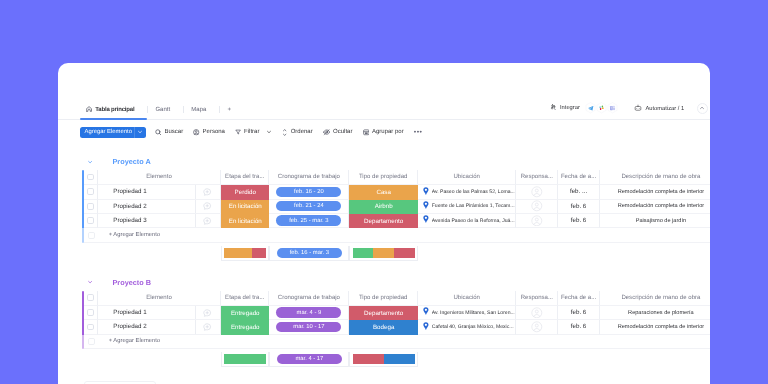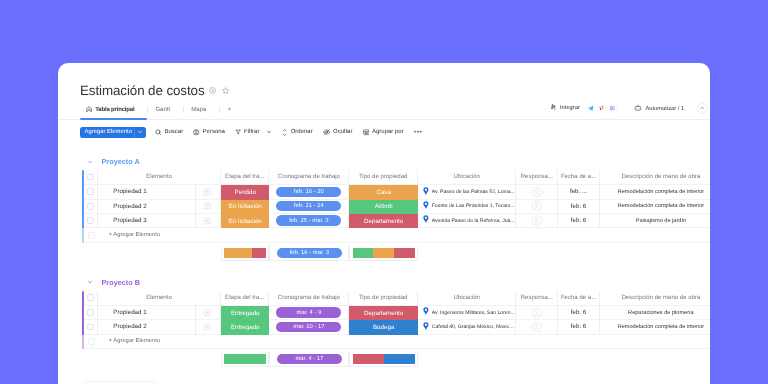--- a/index.html
+++ b/index.html
@@ -41,21 +41,21 @@
      font-size:5.9px;padding:0 0 0 4.2px;gap:0;white-space:nowrap;}
   .btn-primary .sep{width:0.7px;height:11.4px;background:rgba(255,255,255,.16);margin-left:auto;}
   .tb-item{display:flex;align-items:center;gap:2.9px;font-size:6.0px;color:#323338;margin-left:10.1px;white-space:nowrap;}
   .tb-ico{display:flex;align-items:center;color:#323338;}
 
   
   .board{position:absolute;left:0;top:97.1px;right:0;bottom:0;}
   .group{margin-bottom:0;}
   .group+.group{margin-top:19.9px;}
   .group{position:relative;}
-  .group-title{display:flex;align-items:center;gap:8px;font-size:7.3px;font-weight:bold;
+  .group-title{display:flex;align-items:center;gap:19px;font-size:7.3px;font-weight:bold;
                color:#579bfc;padding-left:29.3px;height:10px;position:relative;top:-3.5px;}
   .gt-chev{display:flex;align-items:center;}
   .tbl{position:relative;margin-left:24px;width:641px;}
   .row{display:flex;height:14.45px;align-items:stretch;box-sizing:border-box;position:relative;}
   .row.hdr{height:15px;}
   .gbar{position:absolute;left:0;top:0;width:2.4px;z-index:2;}
   .cell{box-sizing:border-box;border-right:1px solid #edeff4;border-bottom:1px solid #f1f2f6;
         display:flex;align-items:center;justify-content:center;font-size:5.6px;color:#323338;
         background:#fff;overflow:hidden;white-space:nowrap;}
   .row.hdr .cell{color:#767887;font-size:6.05px;background:#fff;}
@@ -92,34 +92,20 @@
   .stack{display:flex;height:10px;overflow:hidden;width:58px;}
   .avatar{width:11.6px;height:11.6px;display:flex;}
   .addgroup{position:absolute;left:26.4px;top:318px;width:72px;height:13px;
             border:1px solid #f0f1f5;border-radius:3px;background:#fff;box-sizing:border-box;}
 </style>
 </head>
 <body>
 
 <div class="card" data-name="board-card">
 
-  <div class="title-row" data-name="title-row">
-    <div class="title" data-name="page-title">Estimación de costos</div>
-    <span class="title-ico" data-name="info-circle-icon">
-      <svg width="7.1" height="7.1" viewBox="0 0 16 16" fill="none" stroke="#9ea1ad" stroke-width="1.45">
-        <circle cx="8" cy="8" r="6.8"></circle>
-          <rect x="6.3" y="6.0" width="3.4" height="4.6" rx="0.5" stroke-width="1.3"></rect>
-      </svg>
-    </span>
-    <span class="title-ico" data-name="star-icon" style="margin-left:1.8px;">
-      <svg width="7.4" height="7.4" viewBox="0 0 16 16" fill="none" stroke="#9ea1ad" stroke-width="1.4" stroke-linejoin="round">
-        <path d="M8 1.2l2.05 4.16 4.59.67-3.32 3.24.78 4.57L8 11.68l-4.1 2.16.78-4.57L1.36 6.03l4.59-.67z"></path>
-      </svg>
-    </span>
-  </div>
 
   <div class="tabs" data-name="view-tabs">
     <div class="tab active" data-name="tab-tabla-principal">
       <span class="tabico" data-name="home-icon">
         <svg width="6.1" height="6.0" viewBox="0 0 16 15" fill="none" stroke="#3a3d4d" stroke-width="1.7" stroke-linejoin="round" stroke-linecap="round">
           <path d="M1.3 7.0L8 1.2l6.7 5.8v6.5h-3.9v-3.0a2.8 2.8 0 0 0-5.6 0v3.0H1.3z"></path>
         </svg>
       </span>
       <span data-name="tab-label">Tabla principal</span>
     </div>

